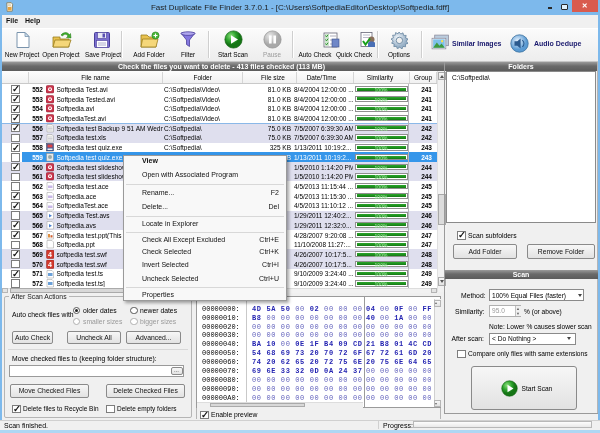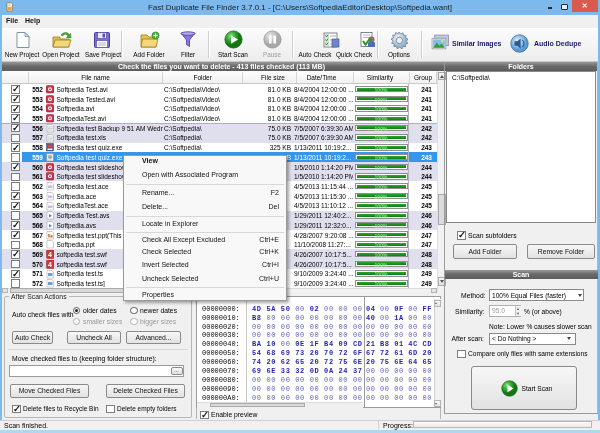--- a/index.html
+++ b/index.html
@@ -16,21 +16,21 @@
 <div class="a tb" style="left:0;top:0;width:600px;height:15px;"></div>
 <div class="a tb" style="left:0;top:15px;width:2px;height:418px;"></div>
 <div class="a tb" style="left:598px;top:15px;width:2px;height:418px;"></div>
 <div class="a" style="left:0;top:429px;width:600px;height:4px;background:#aed7f4;border-top:1px solid #7db9ec;"></div>
 <svg class="a" style="left:5px;top:2px;" width="9" height="10" viewBox="0 0 9 10">
 <path d="M1.8 0.8 L6.2 0.6 L7.6 2.2 L7.2 9.2 L2.2 9.4 Z" fill="#fbf8ee" stroke="#7a6a40" stroke-width="0.7"></path>
 <path d="M2.8 5 L6.6 4.8 L6.4 8.4 L2.9 8.6 Z" fill="#e8a33d"></path>
 <path d="M3 2.2 L5.8 2.1" stroke="#b8a878" stroke-width="0.5"></path>
 <path d="M3 3.4 L6 3.3" stroke="#b8a878" stroke-width="0.5"></path>
   </svg>
-<div class="a" style="left:0;top:3px;width:600px;text-align:center;font-size:8px;color:#1c1c1c;">Fast Duplicate File Finder 3.7.0.1 - [C:\Users\SoftpediaEditor\Desktop\Softpedia.want]</div>
+<div class="a" style="left:0;top:3px;width:600px;text-align:center;font-size:8px;color:#1c1c1c;">Fast Duplicate File Finder 3.7.0.1 - [C:\Users\SoftpediaEditor\Desktop\Softpedia.fdff]</div>
 <div class="a" style="left:547.5px;top:7px;width:4.5px;height:1.6px;background:#2a2a2a;"></div>
 <div class="a" style="left:560.5px;top:4px;width:7.5px;height:6px;border:1.3px solid #2a2a2a;background:#dff0fa;border-radius:1px;"></div>
 <div class="a" style="left:571.5px;top:0;width:26.5px;height:11.5px;background:#d95b4e;"></div>
 <div class="a" style="left:571.5px;top:2px;width:26.5px;text-align:center;font-size:7px;color:#fff;font-weight:bold;">✕</div>
 <div class="a" style="left:2px;top:15px;width:596px;height:13px;background:#f0f0f0;"></div>
 <div class="a" style="left:6px;top:17px;font-size:7px;font-weight:bold;color:#111;">File</div>
 <div class="a" style="left:25px;top:17px;font-size:7px;font-weight:bold;color:#111;">Help</div>
 <div class="a" style="left:2px;top:28px;width:596px;height:34px;background:linear-gradient(#fbfbfb,#ededed);border-top:1px solid #fff;border-bottom:1px solid #c6c6c6;"></div>
 <div class="a sep" style="left:121px;top:31px;width:0;height:27px;"></div>
 <div class="a sep" style="left:208px;top:31px;width:0;height:27px;"></div>

